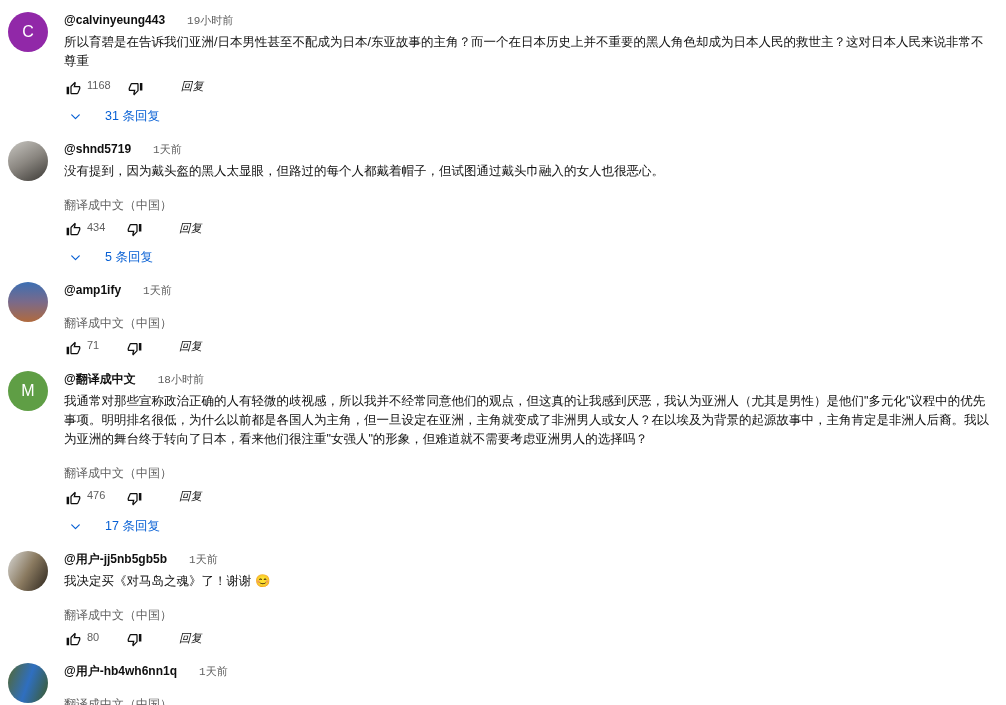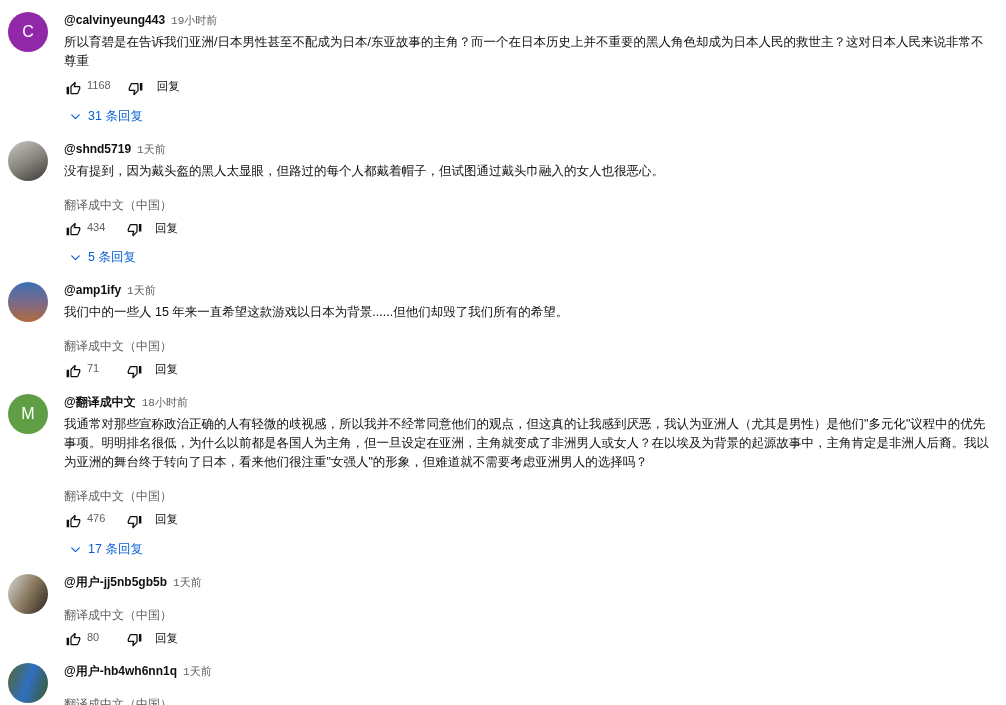--- a/index.html
+++ b/index.html
@@ -37,21 +37,21 @@
     user-select: none;
   }
   .comment-body {
     flex: 1;
     min-width: 0;
     padding-top: 1px;
   }
   .comment-header {
     display: flex;
     align-items: baseline;
-    gap: 6px;
+    gap: 22px;
     line-height: 15px;
     margin-bottom: 4px;
   }
   .handle {
     font-size: 12px;
     font-weight: 700;
     cursor: pointer;
   }
   .time {
     font-size: 11px;
@@ -95,30 +95,31 @@
   .like-count {
     font-size: 11px;
     color: #606060;
     margin-left: 5px;
     min-width: 22px;
   }
   .dislike-wrap {
     margin-left: 16px;
   }
   .reply-btn {
-    margin-left: 12px;
+    margin-left: 36px;
     font-size: 11.5px;
     font-weight: 500;
     color: #0f0f0f;
     cursor: pointer;
+    font-style: italic;
   }
   .replies-toggle {
     display: inline-flex;
     align-items: center;
-    gap: 6px;
+    gap: 23px;
     margin-top: 10px;
     height: 18px;
     padding-left: 5px;
     color: #065fd4;
     font-size: 12.5px;
     font-weight: 500;
     cursor: pointer;
   }
   .replies-toggle svg {
     width: 13px;
@@ -214,21 +215,20 @@
 
   <div class="comment">
     <div class="avatar" style="background: linear-gradient(rgb(60, 111, 179), rgb(122, 106, 138), rgb(176, 106, 62));">
       <span class="avatar-letter"></span>
     </div>
     <div class="comment-body">
       <div class="comment-header">
         <span class="handle">@amp1ify</span>
         <span class="time">1天前</span>
       </div>
-      <div class="comment-text">我们中的一些人 15 年来一直希望这款游戏以日本为背景......但他们却毁了我们所有的希望。</div>
       <div class="translate-link">翻译成中文（中国）</div>
       <div class="actions">
         <span class="icon-btn">
           <span style="display:inline-flex;">
             <svg viewBox="0 0 24 24" width="15" height="15">
                 <path d="M9 21h9c.83 0 1.54-.5 1.84-1.22l3.02-7.05c.09-.23.14-.47.14-.73v-2c0-1.1-.9-2-2-2h-6.31l.95-4.57.03-.32c0-.41-.17-.79-.44-1.06L14.17 1 7.58 7.59C7.22 7.95 7 8.45 7 9v10c0 1.1.9 2 2 2zM9 9l4.34-4.34L12 10h9v2l-3 7H9V9zM1 9h4v12H1z"></path>
               </svg>
           </span>
         </span>
         <span class="like-count">71</span>
@@ -287,20 +287,21 @@
 
   <div class="comment">
     <div class="avatar" style="background: linear-gradient(120deg, rgb(216, 216, 214), rgb(138, 122, 96), rgb(43, 36, 28));">
       <span class="avatar-letter"></span>
     </div>
     <div class="comment-body">
       <div class="comment-header">
         <span class="handle">@用户-jj5nb5gb5b</span>
         <span class="time">1天前</span>
       </div>
+      <div class="comment-text">我决定买《对马岛之魂》了！谢谢 😊</div>
       <div class="translate-link">翻译成中文（中国）</div>
       <div class="actions">
         <span class="icon-btn">
           <span style="display:inline-flex;">
             <svg viewBox="0 0 24 24" width="15" height="15">
                 <path d="M9 21h9c.83 0 1.54-.5 1.84-1.22l3.02-7.05c.09-.23.14-.47.14-.73v-2c0-1.1-.9-2-2-2h-6.31l.95-4.57.03-.32c0-.41-.17-.79-.44-1.06L14.17 1 7.58 7.59C7.22 7.95 7 8.45 7 9v10c0 1.1.9 2 2 2zM9 9l4.34-4.34L12 10h9v2l-3 7H9V9zM1 9h4v12H1z"></path>
               </svg>
           </span>
         </span>
         <span class="like-count">80</span>

